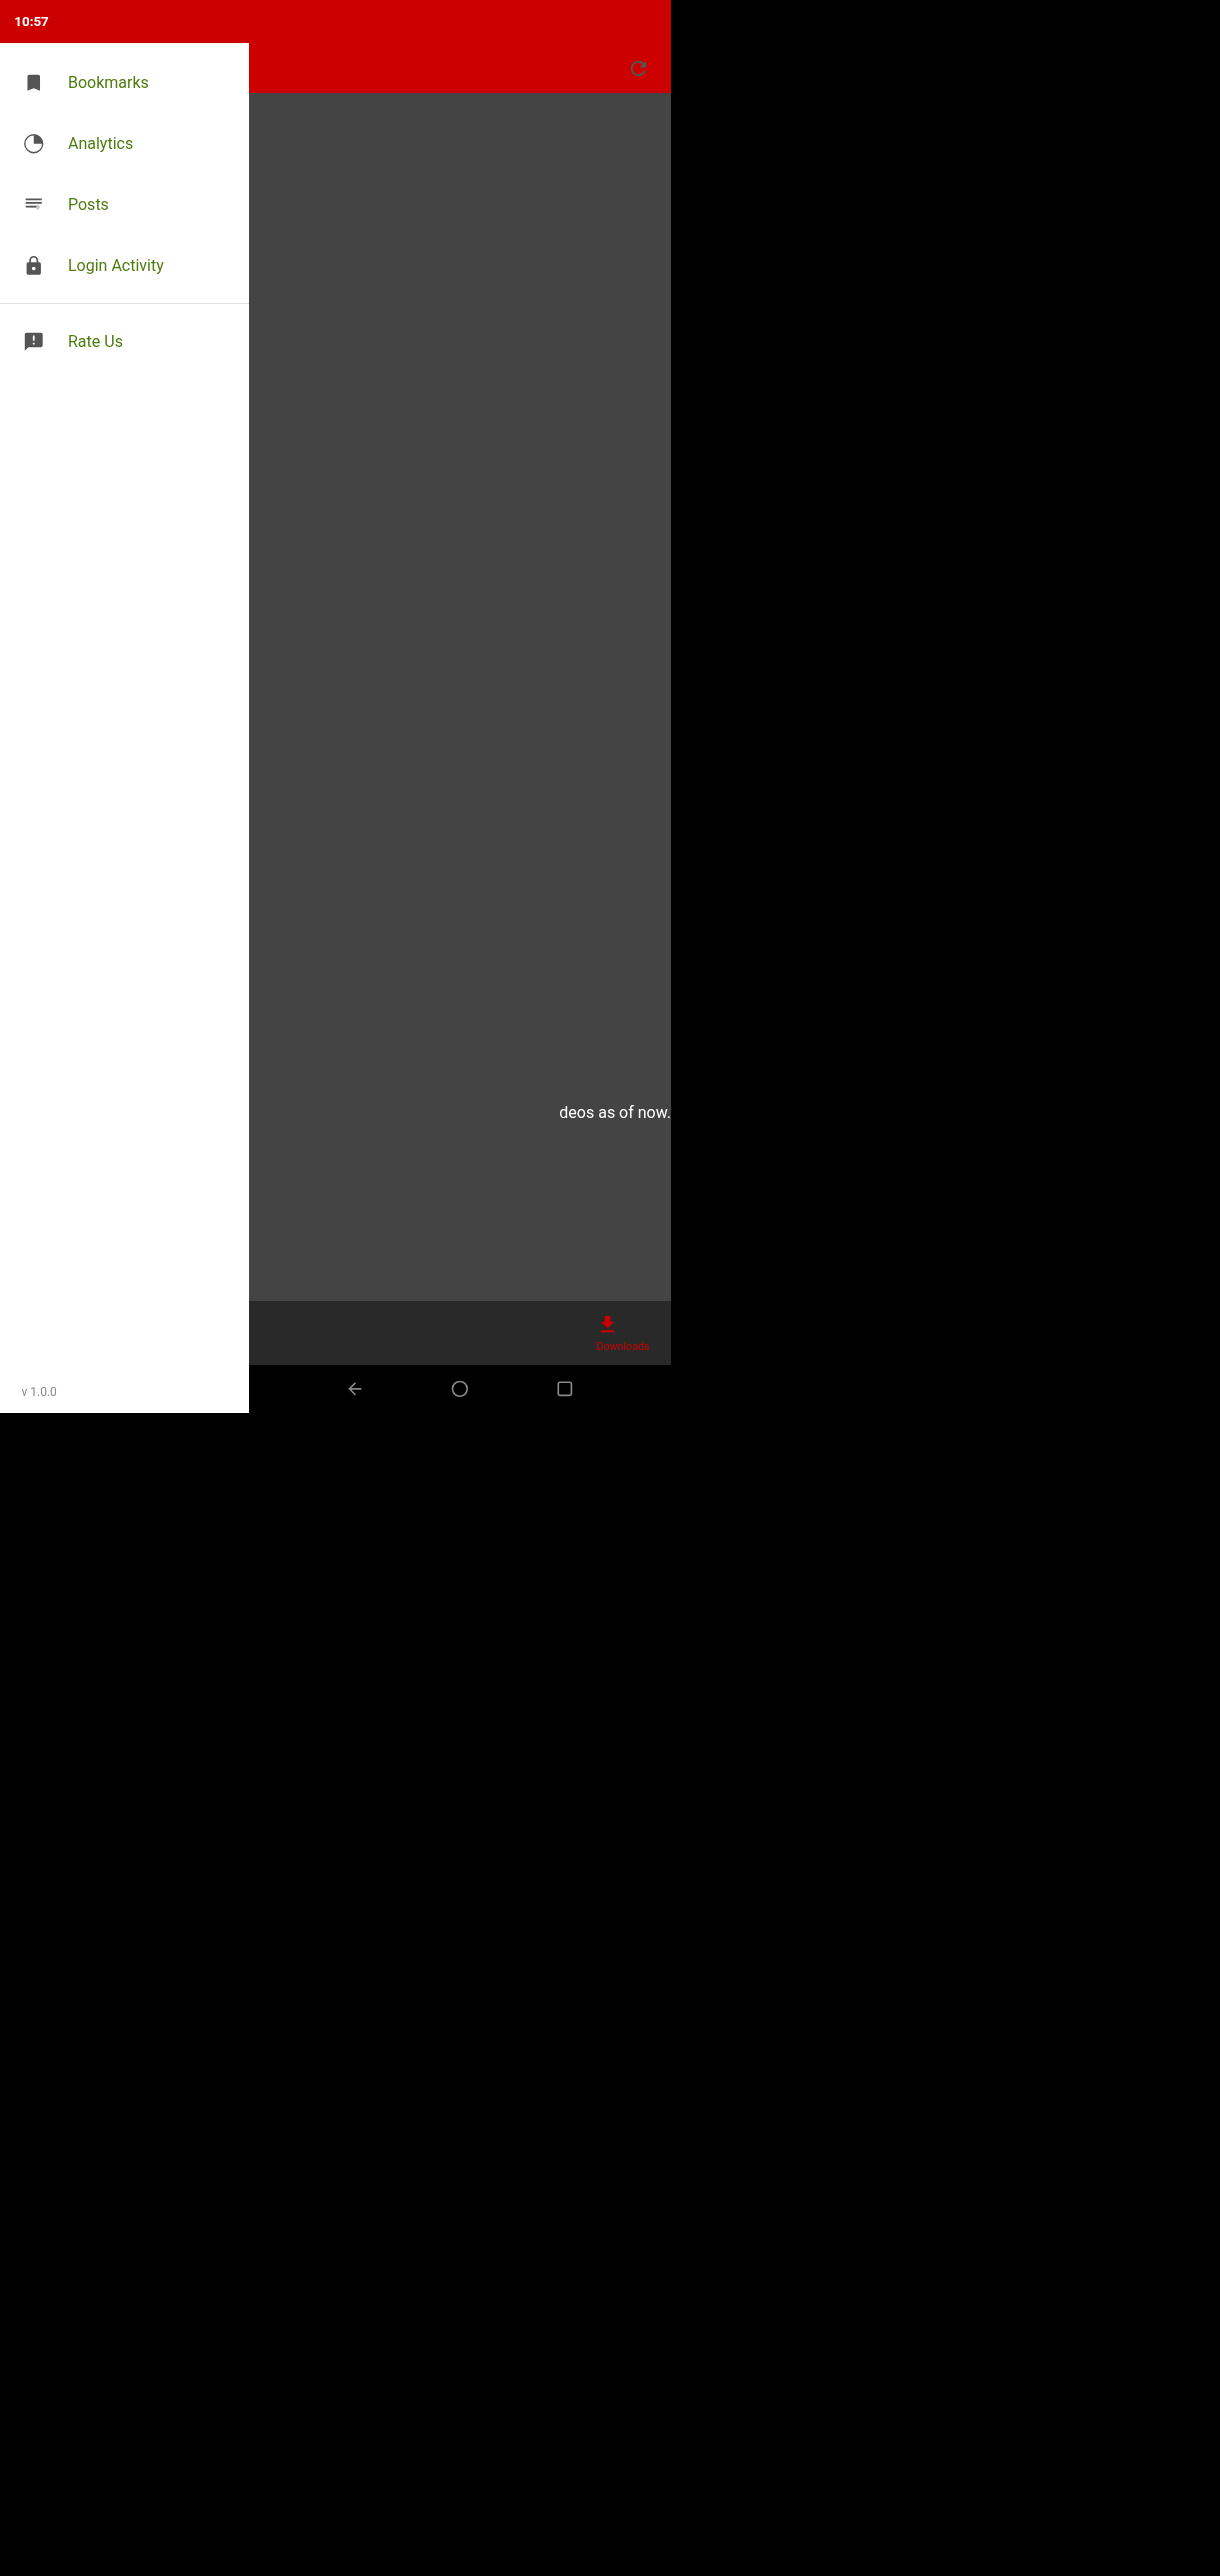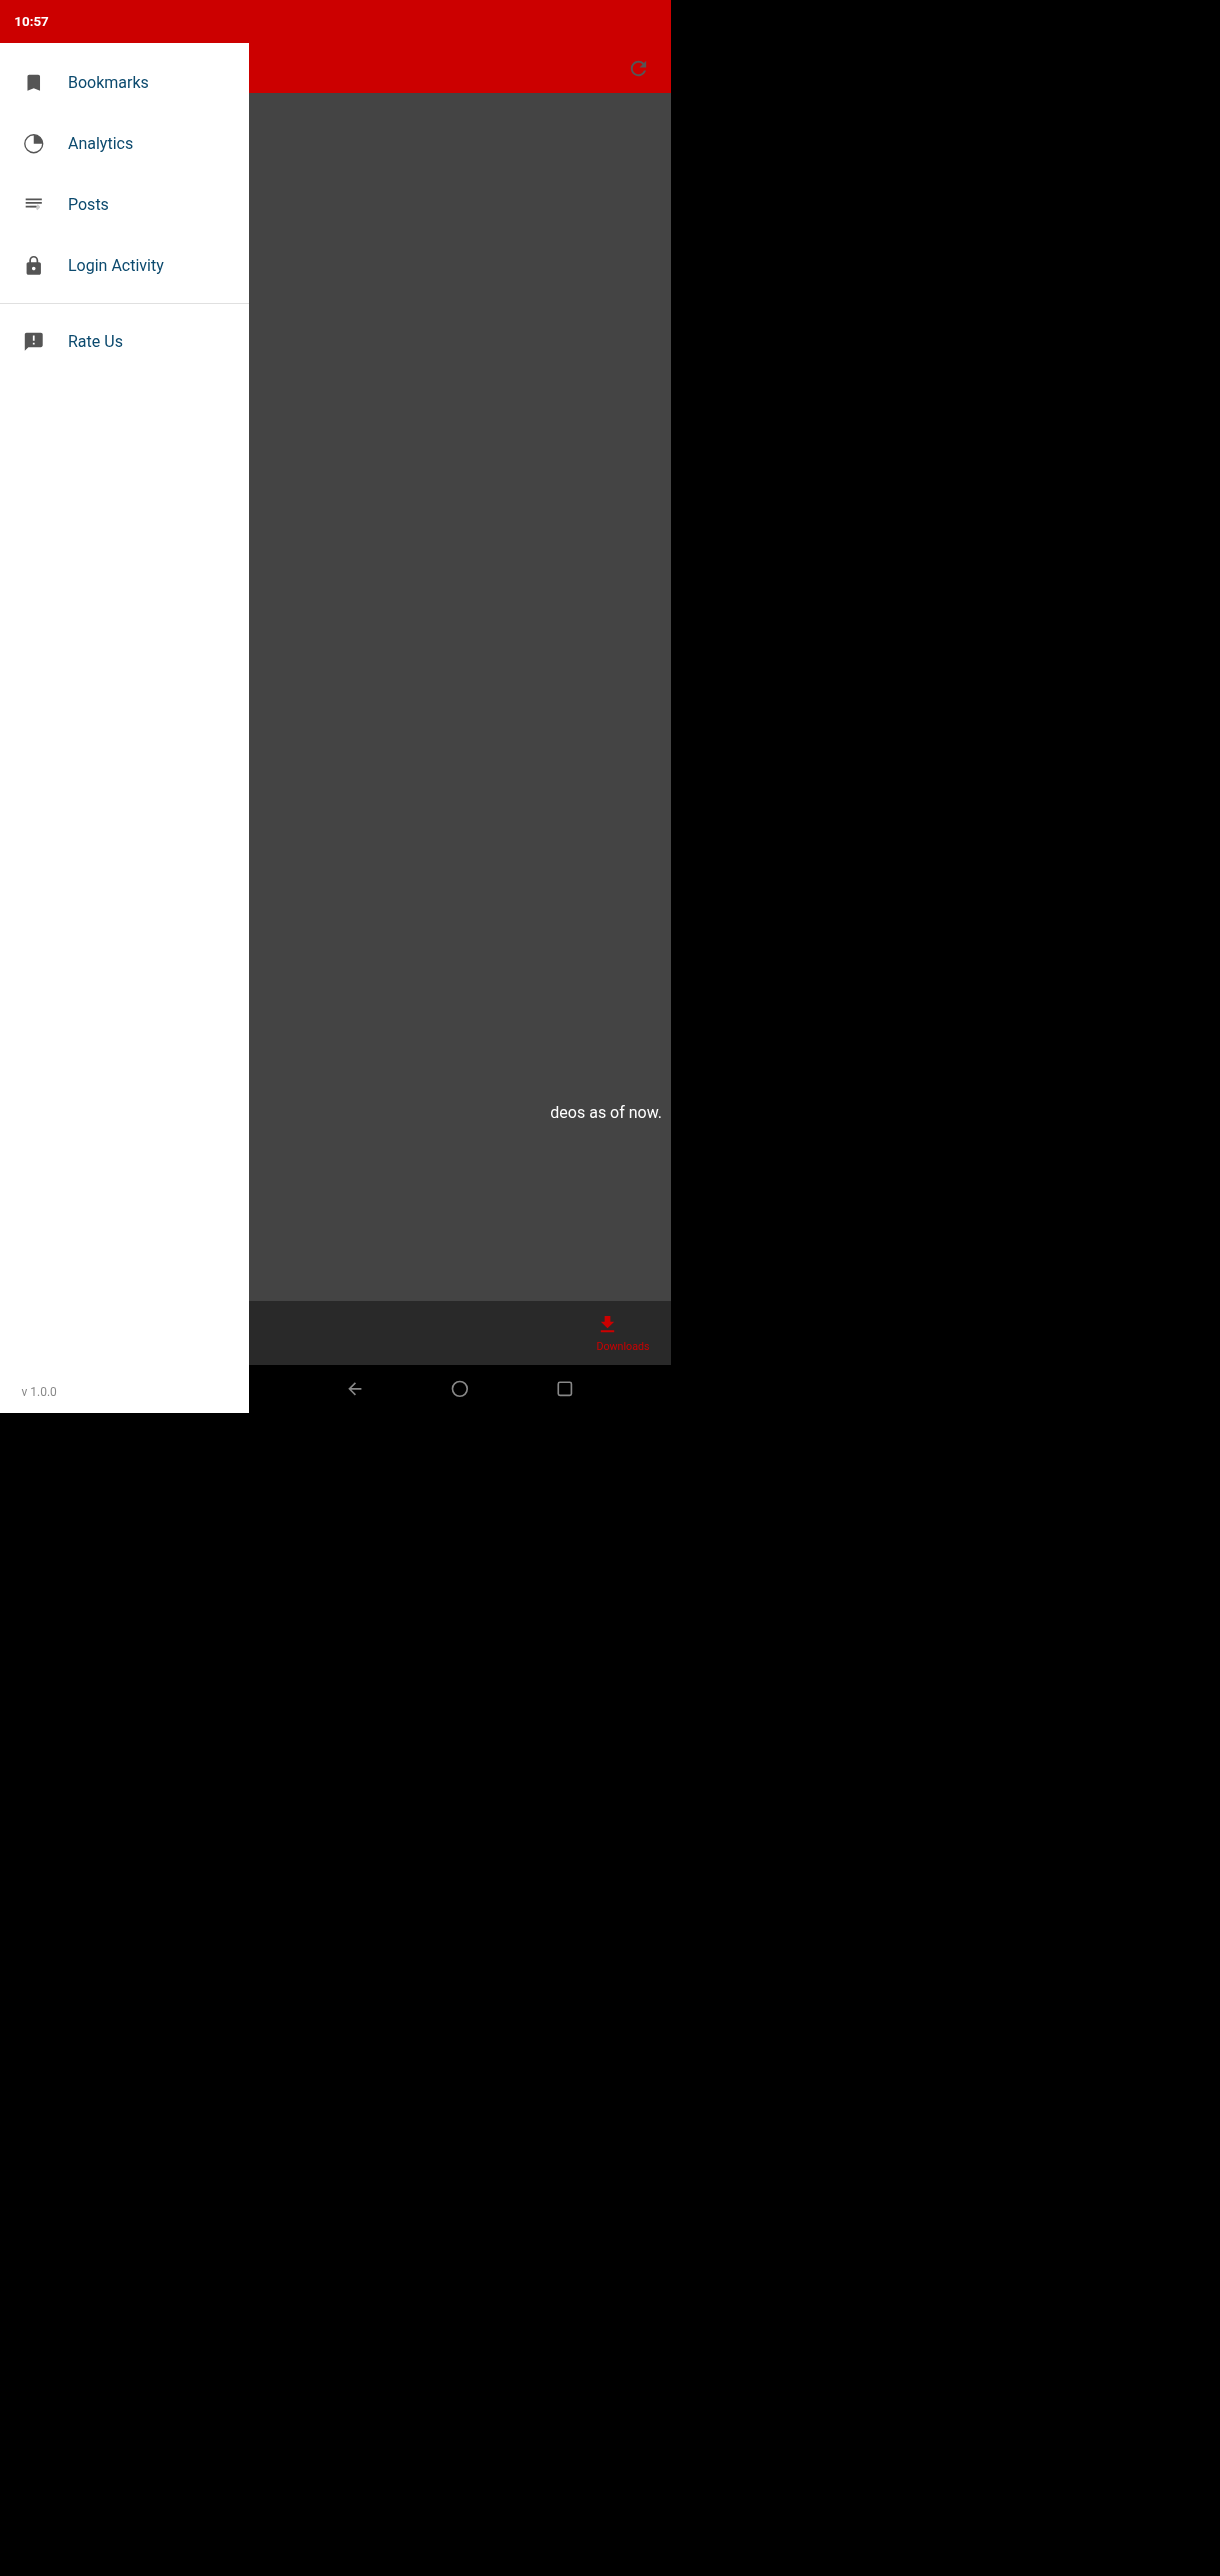--- a/index.html
+++ b/index.html
@@ -84,21 +84,21 @@
       width: 25px;
       height: 25px;
       display: flex;
       align-items: center;
       justify-content: center;
       flex-shrink: 0;
     }
 
     .menu-label {
       font-size: 16px;
-      color: #0c4a6e;
+      color: #4d7c0f;
       font-weight: 400;
     }
 
     .divider {
       height: 0.9px;
       background: #e0e0e0;
       margin: 7.2px 0;
     }
 
     .drawer-version {
@@ -146,21 +146,20 @@
     }
 
     .content-text {
       color: #ffffff;
       font-size: 16px;
       position: absolute;
       bottom: 179px;
       left: 0;
       right: 0;
       text-align: right;
-      padding-right: 9px;
     }
 
     
     .bottom-nav {
       height: 64px;
       background: rgba(40, 40, 40, 0.95);
       display: flex;
       align-items: center;
       justify-content: flex-end;
       padding: 0 21.5px;

